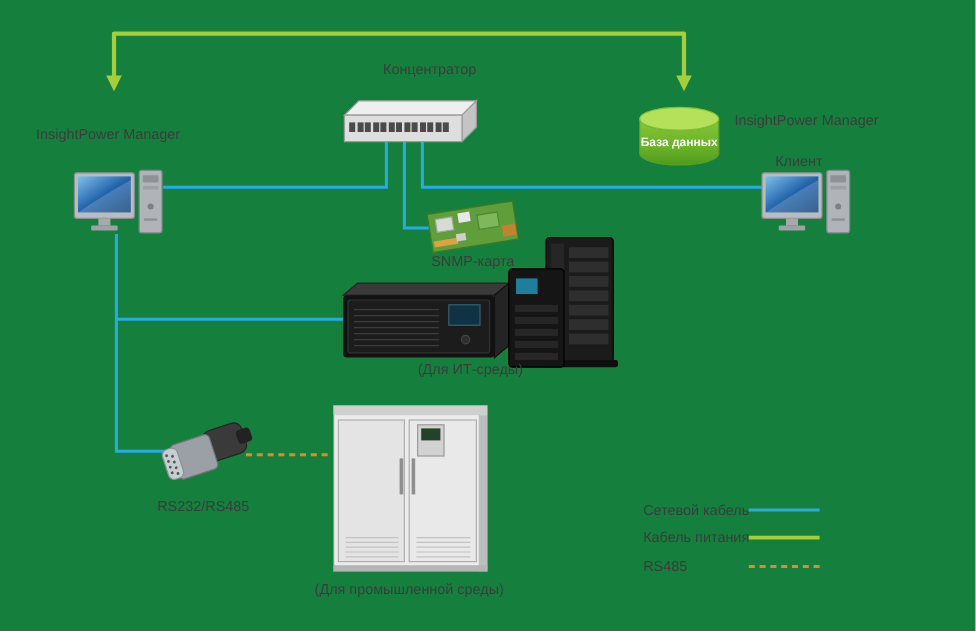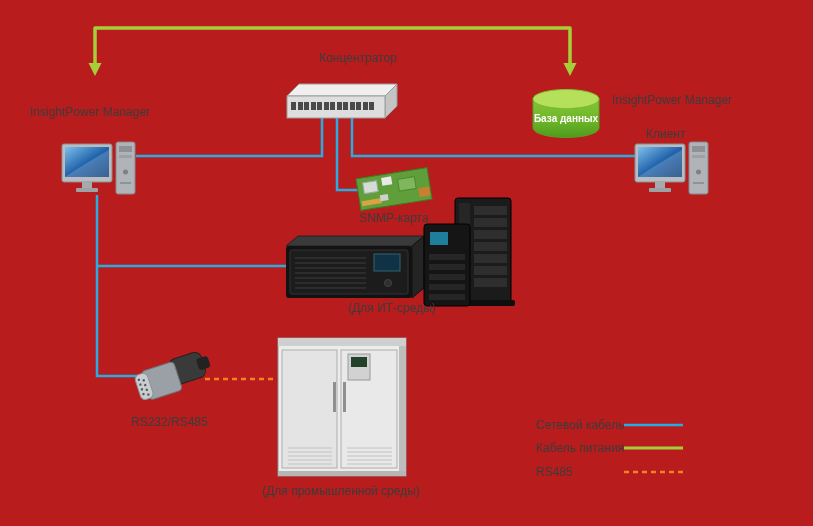--- a/index.html
+++ b/index.html
@@ -1,17 +1,17 @@
 <!DOCTYPE html>
 <html><head>
 <meta charset="utf-8">
 <style>
   html,body{margin:0;padding:0;background:#ffffff;}
   .canvas{
-    position:relative;width:813px;height:526px;background:#b91c1c;
+    position:relative;width:813px;height:526px;background:#15803d;
     font-family:"Liberation Sans","DejaVu Sans",sans-serif;overflow:hidden;
   }
   svg text{
     font-family:"Liberation Sans","DejaVu Sans",sans-serif;
     font-size:12px;fill:#3c3c3c;
   }
   svg text.db-text{fill:#ffffff;font-weight:bold;font-size:10px;}
 </style>
 </head>
 <body>

